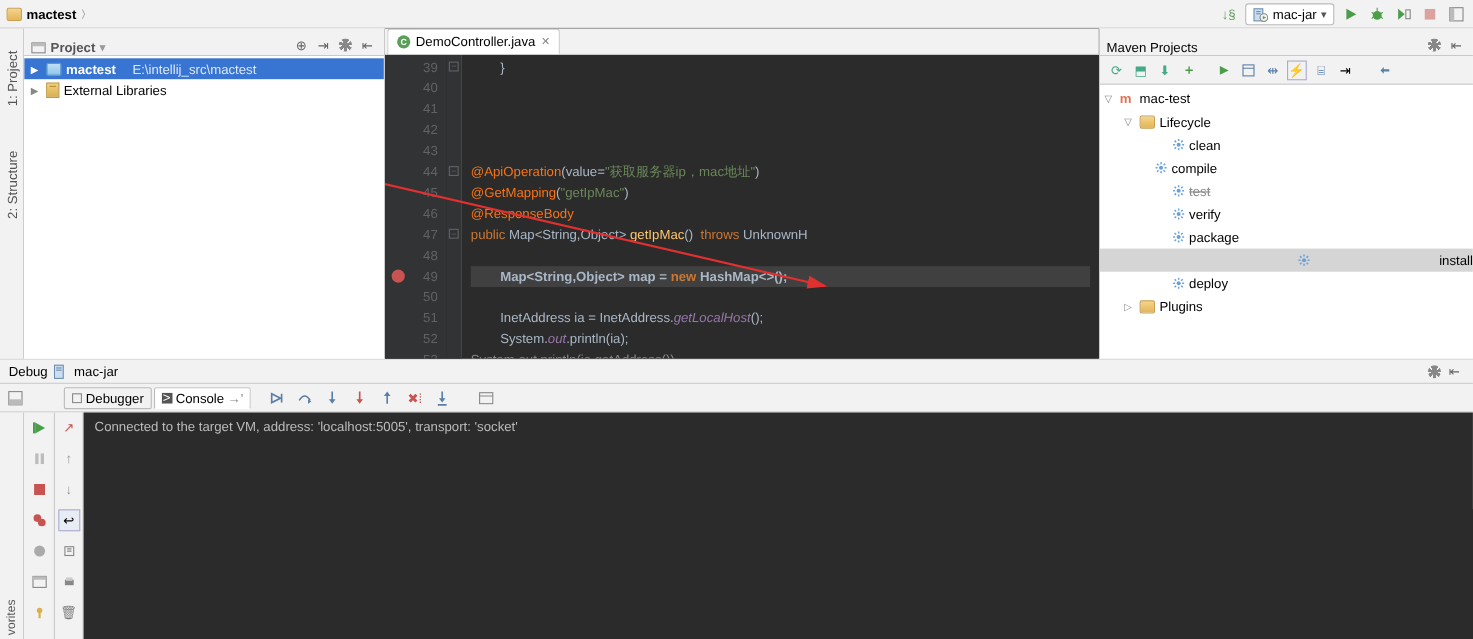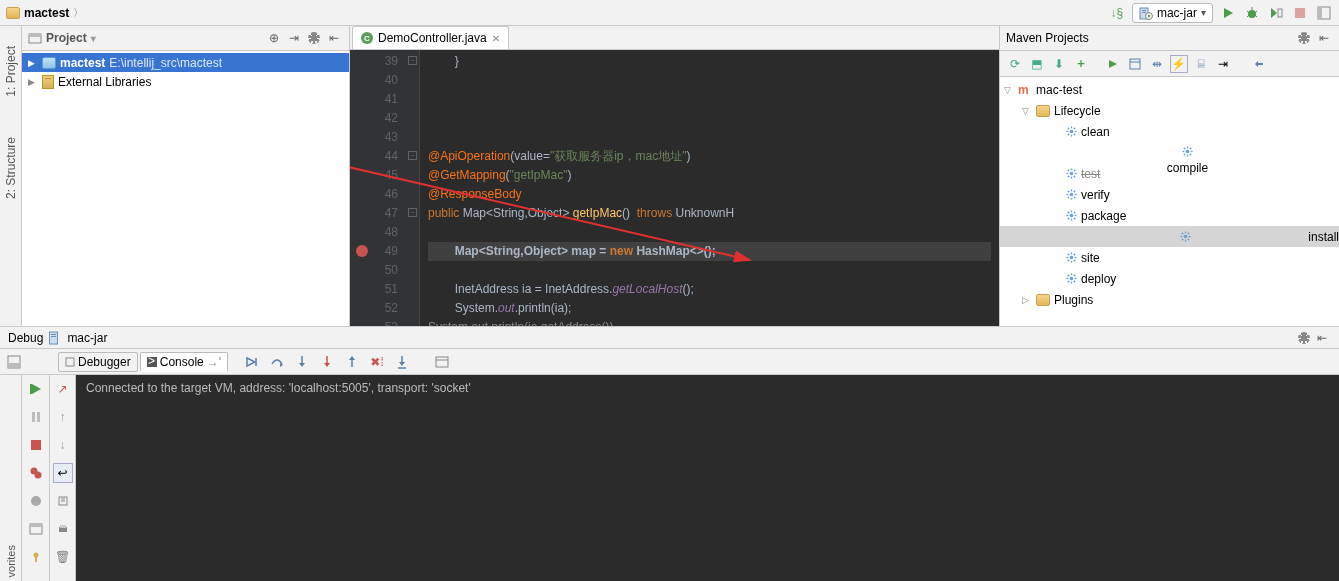--- a/index.html
+++ b/index.html
@@ -13,34 +13,34 @@
 .tb-right{display:flex;align-items:center;gap:6px;}
 .tb-btn{width:18px;height:18px;display:flex;align-items:center;justify-content:center;color:#666;border-radius:2px;}
 .runcfg{border:1px solid #bbb;background:#fff;border-radius:3px;height:20px;display:flex;align-items:center;padding:0 6px;gap:4px;}
 .runcfg .chev{color:#555;}
 .green{color:#4a9e4a;}
 .bug{color:#4a9e4a;}
 .middle{display:flex;height:300px;}
 .left-gutter{width:22px;background:#f2f2f2;border-right:1px solid #c9c9c9;display:flex;flex-direction:column;align-items:center;gap:40px;padding-top:20px;}
 .vtext{writing-mode:vertical-rl;transform:rotate(180deg);color:#555;font-size:11px;display:flex;align-items:center;gap:4px;}
 .project-pane{width:328px;background:#fff;border-right:1px solid #c9c9c9;display:flex;flex-direction:column;}
-.pane-header{height:25px;background:#f2f2f2;border-bottom:1px solid #c9c9c9;display:flex;align-items:center;justify-content:space-between;padding:0 6px;}
+.pane-header{height:25px;background:#f2f2f2;border-bottom:1px solid #c9c9c9;display:flex;align-items:flex-end;justify-content:space-between;padding:0 6px;}
 .pane-header .title{display:flex;align-items:center;gap:4px;font-weight:bold;color:#555;}
 .pane-header .btns{display:flex;gap:2px;}
 .tree{flex:1;background:#fff;padding:2px 0;overflow:auto;}
 .tree-row{height:19px;display:flex;align-items:center;padding-left:6px;gap:4px;}
 .tree-row.sel{background:#3874d1;color:#fff;}
 .tree-row .arrow{width:10px;color:#888;font-size:9px;}
 .tree-row.sel .arrow{color:#fff;}
 .mod-ico{width:14px;height:12px;background:linear-gradient(#a7d8f5,#6db6e6);border:1px solid #5a9fd0;border-radius:2px;}
 .tree-row.sel .mod-ico{background:linear-gradient(#c0e0f8,#8fc5e8);}
 .lib-ico{width:12px;height:14px;background:linear-gradient(#f0d080,#d8b050);border:1px solid #b89030;position:relative;}
 .lib-ico:after{content:"";position:absolute;left:2px;right:2px;top:2px;height:1px;background:#b89030;}
 .path{color:#999;}
-.tree-row.sel .path{color:#dce8f8;}
+.tree-row.sel .path{color:#dce8f8;margin-left:11px;}
 .editor{flex:1;display:flex;flex-direction:column;background:#2b2b2b;position:relative;overflow:hidden;}
 .tabs{height:25px;background:#f2f2f2;border-bottom:1px solid #c9c9c9;display:flex;align-items:flex-end;}
 .tab{height:23px;border:1px solid #c9c9c9;border-bottom:none;background:#fff;display:flex;align-items:center;padding:0 8px;gap:5px;margin-left:2px;border-radius:3px 3px 0 0;}
 .tab .close{color:#888;font-size:10px;}
 .cls-ico{width:12px;height:12px;border-radius:50%;background:#5a9e5a;display:flex;align-items:center;justify-content:center;color:#fff;font-size:8px;font-weight:bold;}
 .code-area{flex:1;display:flex;background:#2b2b2b;font-family:Consolas,monospace;font-size:13px;position:relative;}
 .gutter{width:56px;background:#313335;color:#606366;text-align:right;padding:2px 8px 2px 4px;line-height:19px;position:relative;}
 .gutter .bp{position:absolute;right:38px;width:12px;height:12px;border-radius:50%;background:#c75450;}
 .fold-col{width:14px;background:#313335;border-right:1px solid #444;position:relative;}
 .fold{position:absolute;left:2px;width:9px;height:9px;border:1px solid #606366;color:#606366;font-size:8px;line-height:7px;text-align:center;}
@@ -300,21 +300,21 @@
                 <line x1="9.5" y1="6" x2="11.5" y2="6"></line>
                 <line x1="2" y1="2" x2="3.5" y2="3.5"></line>
                 <line x1="8.5" y1="8.5" x2="10" y2="10"></line>
                 <line x1="2" y1="10" x2="3.5" y2="8.5"></line>
                 <line x1="8.5" y1="3.5" x2="10" y2="2"></line>
               </g>
             </svg>
           </span>
           <span>clean</span>
         </div>
-        <div class="mrow" style="padding-left: 36px; flex-direction: column;">
+        <div class="mrow" style="padding-left: 36px;">
           <span class="arrow"></span>
           <span class="gear-sm">
             <svg viewBox="0 0 12 12">
               <circle cx="6" cy="6" r="2" fill="#6aa0d8"></circle>
               <g stroke="#6aa0d8" stroke-width="1.5">
                 <line x1="6" y1="0.5" x2="6" y2="2.5"></line>
                 <line x1="6" y1="9.5" x2="6" y2="11.5"></line>
                 <line x1="0.5" y1="6" x2="2.5" y2="6"></line>
                 <line x1="9.5" y1="6" x2="11.5" y2="6"></line>
                 <line x1="2" y1="2" x2="3.5" y2="3.5"></line>
@@ -394,39 +394,20 @@
                 <line x1="0.5" y1="6" x2="2.5" y2="6"></line>
                 <line x1="9.5" y1="6" x2="11.5" y2="6"></line>
                 <line x1="2" y1="2" x2="3.5" y2="3.5"></line>
                 <line x1="8.5" y1="8.5" x2="10" y2="10"></line>
                 <line x1="2" y1="10" x2="3.5" y2="8.5"></line>
                 <line x1="8.5" y1="3.5" x2="10" y2="2"></line>
               </g>
             </svg>
           </span>
           <span>install</span>
-        </div>
-        <div class="mrow" style="padding-left: 52px;">
-          <span class="arrow"></span>
-          <span class="gear-sm">
-            <svg viewBox="0 0 12 12">
-              <circle cx="6" cy="6" r="2" fill="#6aa0d8"></circle>
-              <g stroke="#6aa0d8" stroke-width="1.5">
-                <line x1="6" y1="0.5" x2="6" y2="2.5"></line>
-                <line x1="6" y1="9.5" x2="6" y2="11.5"></line>
-                <line x1="0.5" y1="6" x2="2.5" y2="6"></line>
-                <line x1="9.5" y1="6" x2="11.5" y2="6"></line>
-                <line x1="2" y1="2" x2="3.5" y2="3.5"></line>
-                <line x1="8.5" y1="8.5" x2="10" y2="10"></line>
-                <line x1="2" y1="10" x2="3.5" y2="8.5"></line>
-                <line x1="8.5" y1="3.5" x2="10" y2="2"></line>
-              </g>
-            </svg>
-          </span>
-          <span>site</span>
         </div>
         <div class="mrow" style="padding-left: 52px;">
           <span class="arrow"></span>
           <span class="gear-sm">
             <svg viewBox="0 0 12 12">
               <circle cx="6" cy="6" r="2" fill="#6aa0d8"></circle>
               <g stroke="#6aa0d8" stroke-width="1.5">
                 <line x1="6" y1="0.5" x2="6" y2="2.5"></line>
                 <line x1="6" y1="9.5" x2="6" y2="11.5"></line>
                 <line x1="0.5" y1="6" x2="2.5" y2="6"></line>

